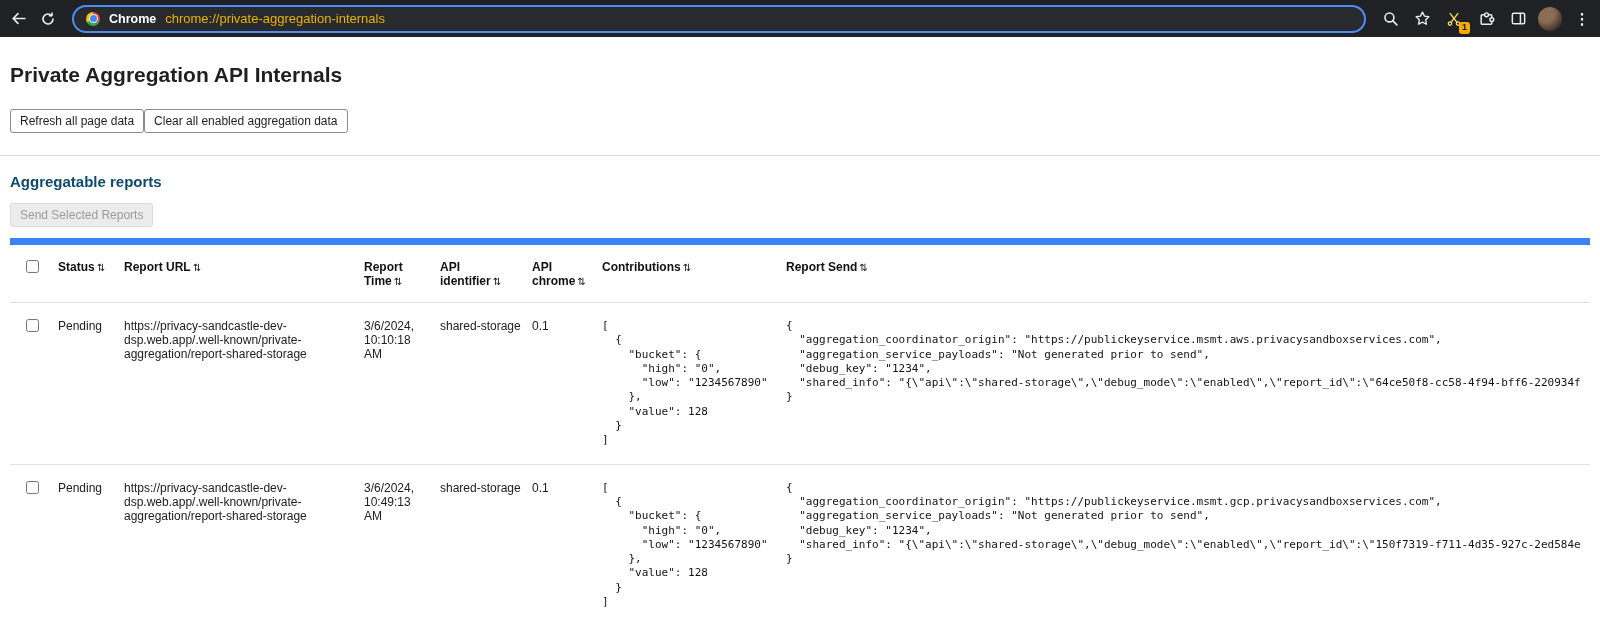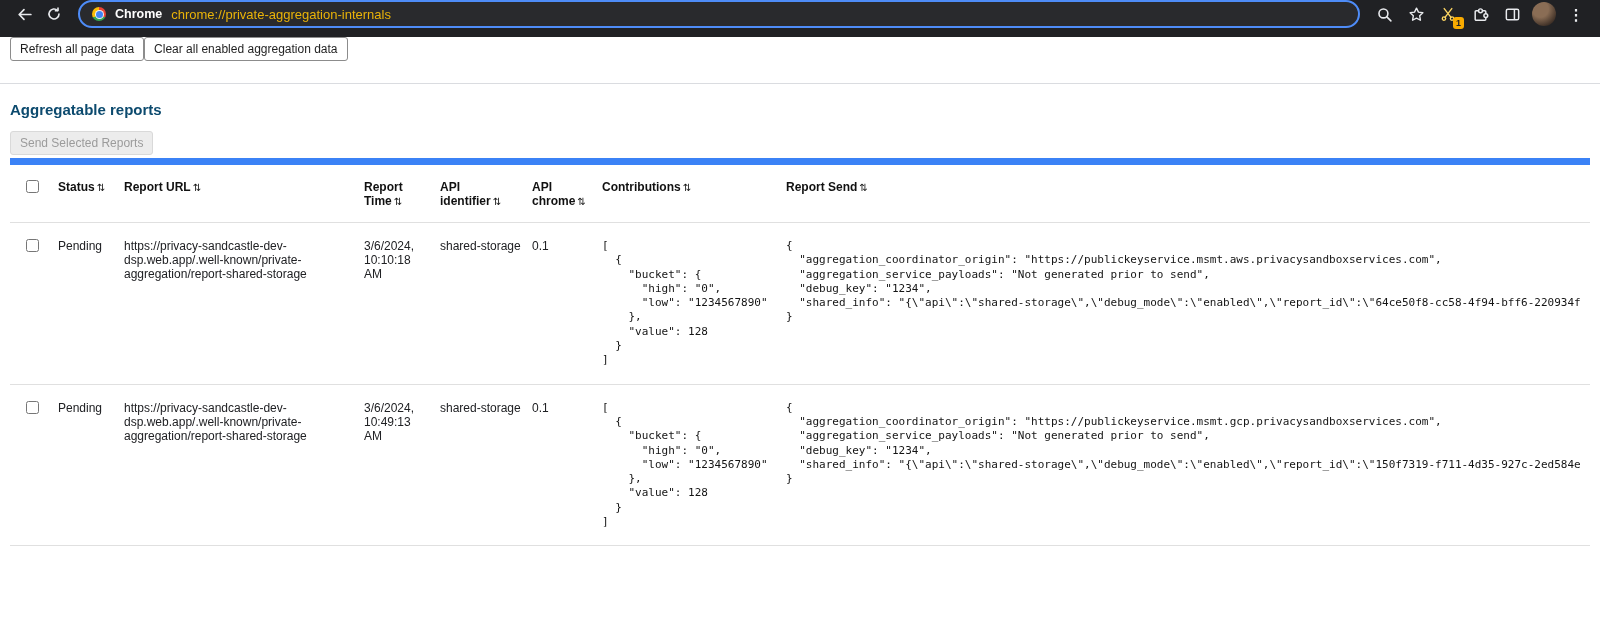--- a/index.html
+++ b/index.html
@@ -1,20 +1,20 @@
 <!DOCTYPE html>
 <html><head>
 <meta charset="utf-8">
 <style>
   * { margin:0; padding:0; box-sizing:border-box; }
   html,body { width:1600px; height:623px; }
   body { background:#fff; font-family:"Liberation Sans", sans-serif; overflow:hidden; }
 
   
-  .toolbar { height:37px; background:#202124; display:flex; align-items:flex-start; padding:0 10px; gap:2px; }
+  .toolbar { height:37px; background:#202124; display:flex; align-items:center; padding:0 4px; gap:2px; }
   .tbtn { background:none; border:none; width:28px; height:28px; min-width:28px; display:flex;
           align-items:center; justify-content:center; border-radius:50%; cursor:pointer; position:relative; }
   .omnibox { flex:1; height:28px; margin:0 8px; background:#292a2d; border:2px solid #4e8cf7;
              border-radius:14px; display:flex; align-items:center; padding:0 12px; gap:9px; min-width:0; }
   .clogo { width:14px; height:14px; min-width:14px; border-radius:50%; position:relative;
            background:conic-gradient(#ea4335 0 120deg, #34a853 120deg 240deg, #fbbc05 240deg 360deg); }
   .clogo::after { content:""; position:absolute; left:3.5px; top:3.5px; width:7px; height:7px;
                   border-radius:50%; background:#4285f4; box-shadow:0 0 0 1px #f1f3f4; }
   .olabel { color:#fff; font-size:12.5px; font-weight:700; white-space:nowrap; }
   .ourl { color:#eab308; font-size:13px; white-space:nowrap; overflow:hidden; }
@@ -26,21 +26,21 @@
   .kebab { font-size:15px; color:#e8eaed; font-weight:700; line-height:1; }
 
   
   .page { padding:0 10px; }
   .page h1 { font-size:21px; font-weight:700; color:#1f1f1f; margin:26px 0 22px; }
   .top-buttons { display:flex; margin-bottom:22px; }
   .webui-btn { font-family:inherit; font-size:12px; color:#1f1f1f; background:#fff;
                border:1px solid #8c8c8c; border-radius:3px; padding:4px 9px; cursor:pointer; }
   .full-divider { border:none; border-top:1px solid #dadce0; margin:0 -10px; }
   .page h2 { font-size:15px; font-weight:700; color:#0c4a6e; margin:17px 0 13px; }
-  .send-row { margin-bottom:3px; }
+  .send-row { margin-bottom:11px; }
   .webui-btn.disabled { background:#ececec; color:#9b9b9b; border-color:#d9d9d9; cursor:default; }
 
   
   table.reports { width:100%; border-collapse:collapse; table-layout:fixed; }
   .reports th { font-size:12px; font-weight:700; color:#111; text-align:left; vertical-align:top;
                 padding:15px 10px 14px 0; border-top:7px solid #3b82f6; border-bottom:1px solid #e0e0e0; cursor:pointer; }
   .reports td { font-size:12px; color:#202124; vertical-align:top; padding:16px 10px 16px 0;
                 border-bottom:1px solid #e0e0e0; overflow-wrap:break-word; }
   .cb { padding-left:16px !important; }
   .cb input { margin:0; }
@@ -108,20 +108,21 @@
     <button class="tbtn">
       <span class="avatar"></span>
     </button>
     <button class="tbtn">
       <span class="kebab">⋮</span>
     </button>
   </div>
 </header>
 
 <main class="page">
+  <h1>Private Aggregation API Internals</h1>
 
   <div class="top-buttons">
     <button class="webui-btn">Refresh all page data</button>
     <button class="webui-btn">Clear all enabled aggregation data</button>
   </div>
 
   <hr class="full-divider">
 
   <h2>Aggregatable reports</h2>
 

